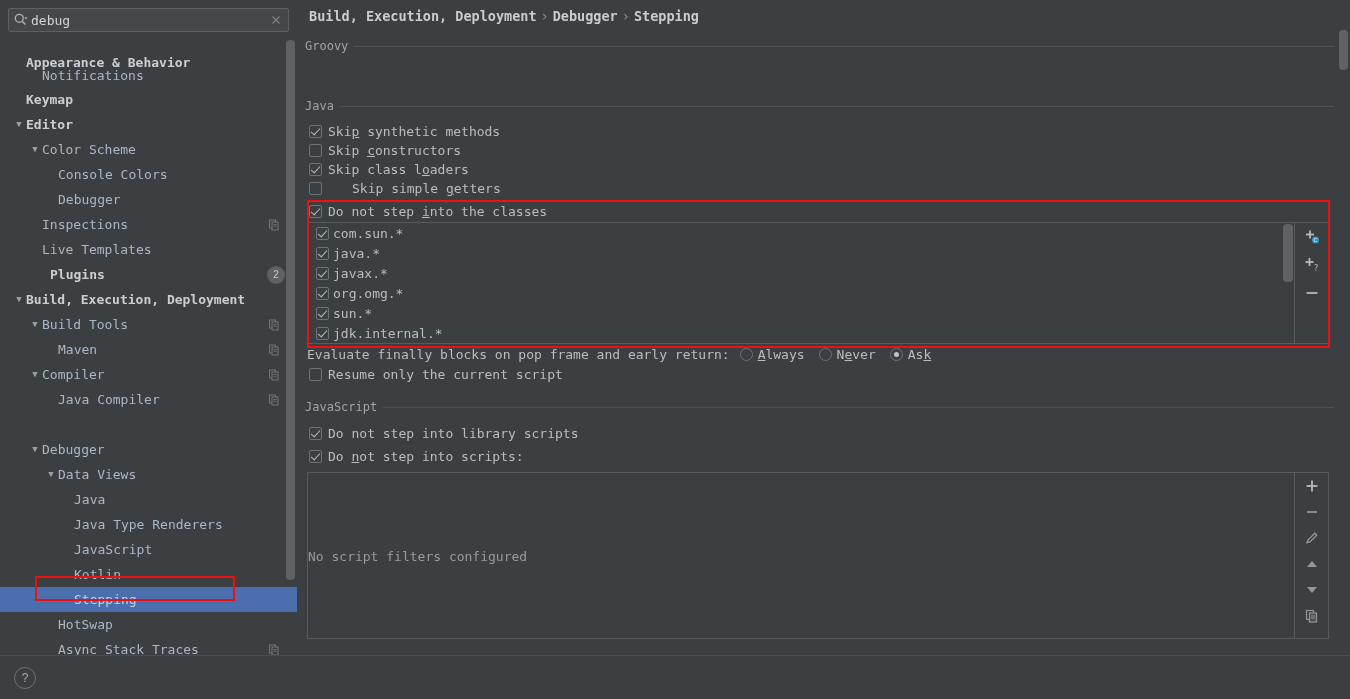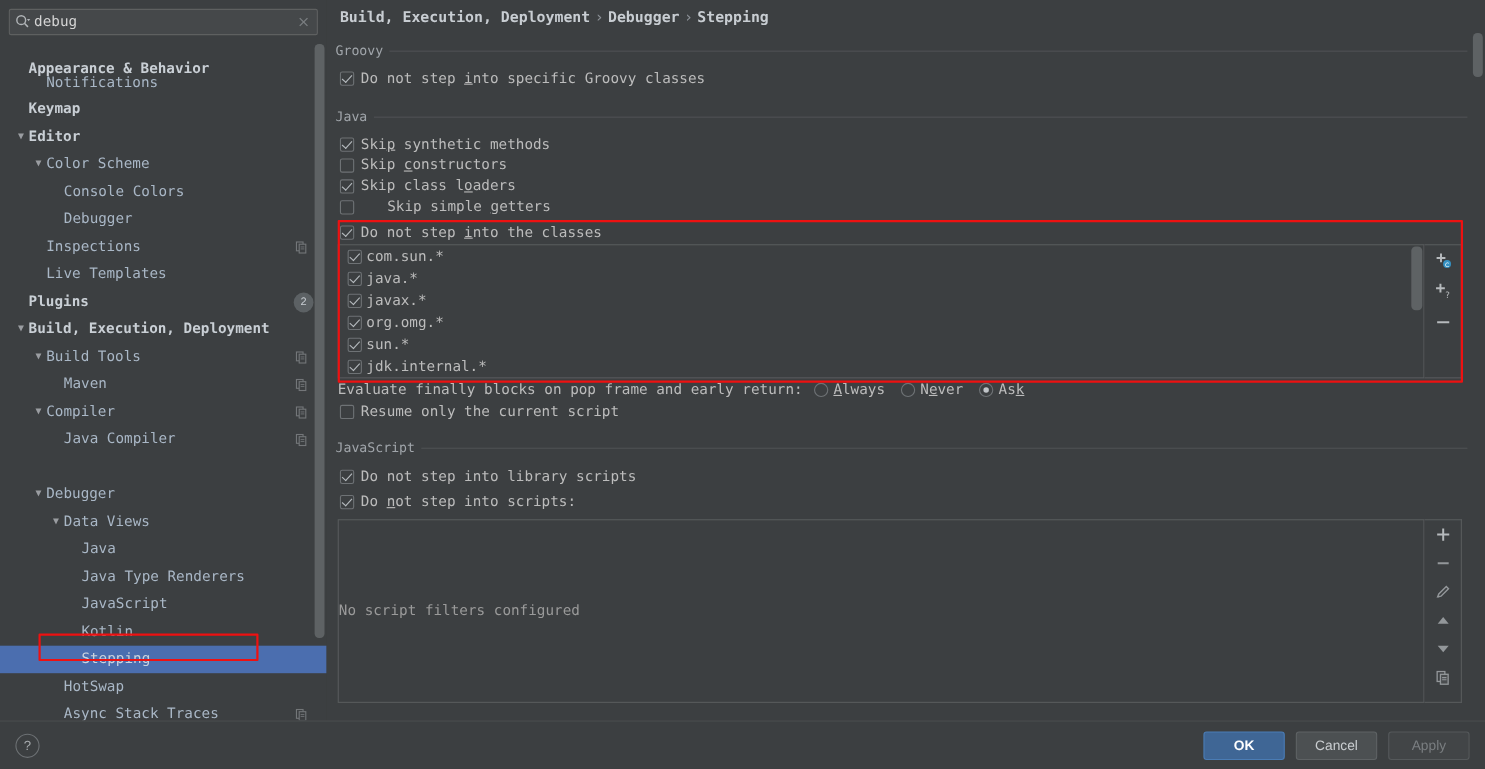--- a/index.html
+++ b/index.html
@@ -247,21 +247,21 @@
               <rect x="4" y="3.5" width="6" height="8" fill="#3c3f41" stroke="#a0a4a7" stroke-width="1"></rect>
               <line x1="5.3" y1="6" x2="8.7" y2="6" stroke="#a0a4a7" stroke-width=".8"></line>
               <line x1="5.3" y1="7.8" x2="8.7" y2="7.8" stroke="#a0a4a7" stroke-width=".8"></line>
             </svg></span>
         </div>
         <div class="tree-row" style="top: 201px;">
           <span style="width: 28px; flex: 0 0 28px;"></span>
           <span class="tw"></span>
           <span class="lbl">Live Templates</span>
         </div>
-        <div class="tree-row bold" style="top: 226px;">
+        <div class="tree-row bold" style="top: 226px; padding-left: 24px;">
           <span style="width: 12px; flex: 0 0 12px;"></span>
           <span class="tw"></span>
           <span class="lbl">Plugins</span>
           <span class="count-badge">2</span>
         </div>
         <div class="tree-row bold" style="top: 251px;">
           <span style="width: 12px; flex: 0 0 12px;"></span>
           <span class="tw">▼</span>
           <span class="lbl">Build, Execution, Deployment</span>
         </div>
@@ -368,24 +368,20 @@
 
     <div class="breadcrumb">
       <span>Build, Execution, Deployment</span><span class="sep">›</span><span>Debugger</span><span class="sep">›</span><span>Stepping</span>
     </div>
 
     <div class="sec-head" style="top:39px;">
       <span class="t">Groovy</span>
       <span class="ln"></span>
     </div>
 
-    <div class="row" style="left:12px; top:64px;">
-      <span class="cb on"></span>
-      <span class="txt"><span>Do not step </span><span class="u">i</span><span>nto specific Groovy classes</span></span>
-    </div>
 
     <div class="sec-head" style="top:99px;">
       <span class="t">Java</span>
       <span class="ln"></span>
     </div>
 
     <div id="java-cbs">
         <div class="row" style="left: 12px; top: 124px;">
           <span class="cb on"></span>
           <span class="txt">Ski<span class="u">p</span> synthetic methods</span>
@@ -541,23 +537,18 @@
           <line x1="7" y1="10" x2="11" y2="10" stroke="#93979a" stroke-width="1"></line>
         </svg>
       </div>
     </div>
 
     <div class="main-sb"></div>
   </div>
 
   <div class="footer">
     <div class="help-btn">?</div>
-    <div class="btns">
-      <div class="btn primary">OK</div>
-      <div class="btn">Cancel</div>
-      <div class="btn disabled">Apply</div>
-    </div>
   </div>
 
   <div class="annot" style="left:35px; top:576px; width:200px; height:25px;"></div>
   <div class="annot" style="left:307px; top:200px; width:1023px; height:148px;"></div>
 
 </div>
 
 </body></html>

